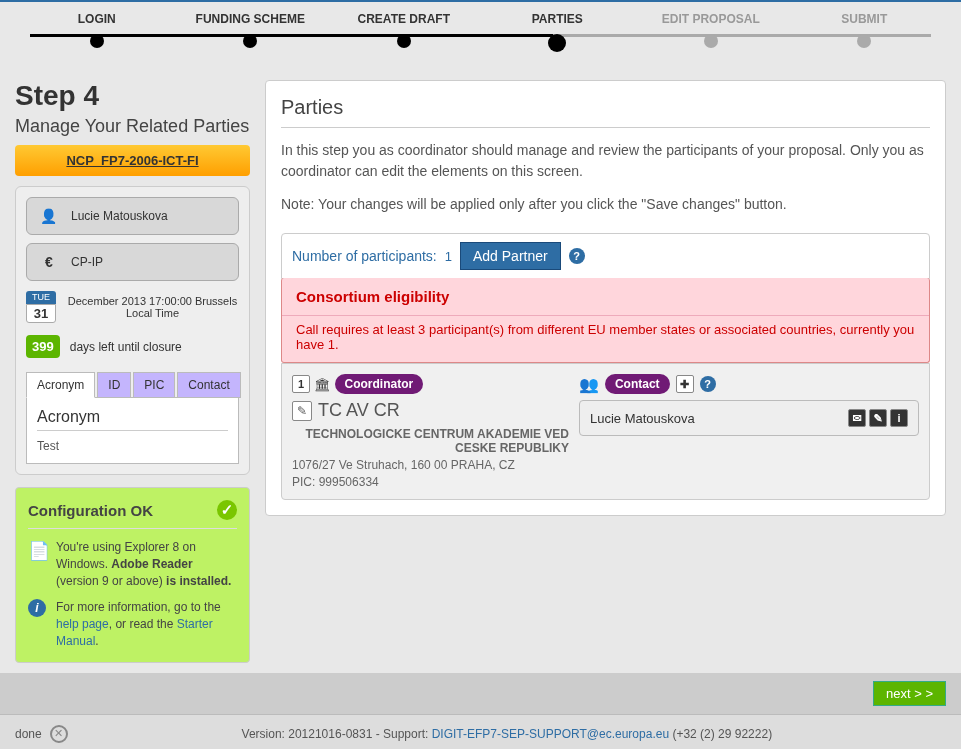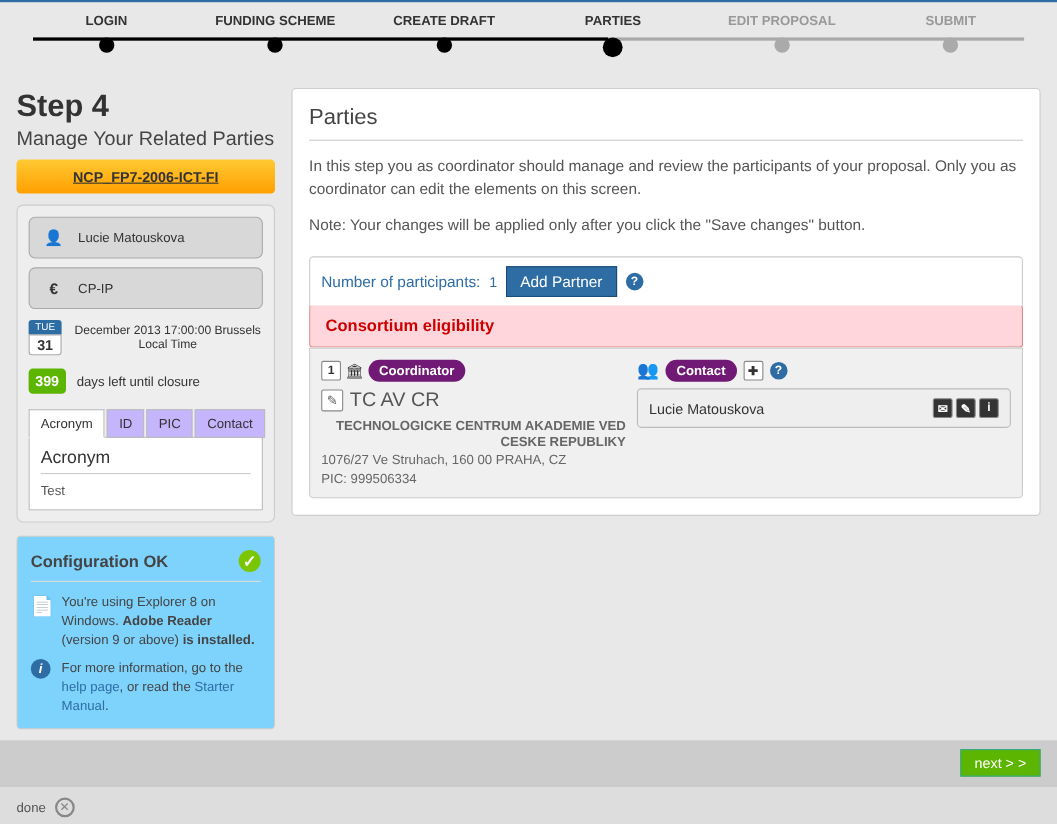--- a/index.html
+++ b/index.html
@@ -24,21 +24,21 @@
 .icon-sq { width: 24px; height: 24px; display: inline-flex; align-items: center; justify-content: center; font-size: 14px; flex-shrink: 0; }
 .cal { font-size: 10px; line-height: 1; text-align: center; flex-shrink: 0; }
 .cal-top { background: #2e6da4; color: #fff; padding: 2px 6px; border-radius: 3px 3px 0 0; font-size: 9px; }
 .cal-day { background: #fff; border: 1px solid #aaa; padding: 2px 4px; border-radius: 0 0 3px 3px; font-weight: bold; font-size: 13px; }
 .badge-green { background: #5cb500; color: #fff; padding: 4px 6px; border-radius: 4px; font-weight: bold; font-size: 13px; }
 .tabrow { display: flex; gap: 2px; margin-top: 12px; }
 .tab { padding: 5px 10px; background: #c4b5fd; border: 1px solid #bbb; font-size: 12px; cursor: pointer; }
 .tab.active { background: #fff; border-bottom-color: #fff; }
 .tabbody { background: #fff; border: 1px solid #bbb; padding: 10px; margin-top: -1px; }
 .tabbody h4 { font-size: 16px; font-weight: normal; color: #333; }
-.config { background: #7dd3fc; border: 1px solid #ccc; border-radius: 4px; padding: 12px; margin-top: 12px; }
+.config { background: #bef264; border: 1px solid #ccc; border-radius: 4px; padding: 12px; margin-top: 12px; }
 .config-hd { display: flex; justify-content: space-between; align-items: center; font-weight: bold; font-size: 15px; border-bottom: 1px solid #ddd; padding-bottom: 8px; color: #444; }
 .check { width: 20px; height: 20px; background: #7ac600; border-radius: 50%; color: #fff; display: inline-flex; align-items: center; justify-content: center; font-weight: bold; }
 .config-item { display: flex; gap: 10px; margin-top: 10px; font-size: 12px; color: #444; line-height: 1.4; }
 .pdf-icon { color: #c00; font-size: 18px; flex-shrink: 0; width: 18px; }
 .info-icon-blue { width: 18px; height: 18px; background: #2e6da4; color: #fff; border-radius: 50%; display: inline-flex; align-items: center; justify-content: center; font-weight: bold; font-style: italic; flex-shrink: 0; }
 .link { color: #2e6da4; cursor: pointer; }
 h2.section { font-size: 20px; font-weight: normal; color: #444; border-bottom: 1px solid #ccc; padding-bottom: 8px; }
 .desc { margin-top: 12px; color: #555; font-size: 14px; line-height: 1.5; }
 .toolbar { display: flex; align-items: center; gap: 8px; margin-top: 18px; border: 1px solid #ccc; border-radius: 4px 4px 0 0; padding: 8px 10px; background: #fff; }
 .npart { color: #2e6da4; font-size: 14px; text-align: right; }
@@ -152,20 +152,21 @@
 
     <div class="toolbar">
       <span class="npart">Number of participants:</span>
       <span class="npart-val">1</span>
       <button class="btn-blue">Add Partner</button>
       <span class="help">?</span>
     </div>
 
     <div class="alert-red">
       <div class="at">Consortium eligibility</div>
+      <div class="ab">Call requires at least 3 participant(s) from different EU member states or associated countries, currently you have 1.</div>
     </div>
 
     <div class="party-box">
       <div class="party-left">
         <div class="tag-row">
           <span class="sq">1</span>
           <span>🏛</span>
           <span class="tag">Coordinator</span>
         </div>
         <div class="org-name">
@@ -198,14 +199,17 @@
 
 <div class="nextbar">
   <button class="btn-green">next &gt; &gt;</button>
 </div>
 
 <div class="footer">
   <span class="done">
     <span>done</span>
     <span class="x-circ">✕</span>
   </span>
+  <span>
+    <span>Version: 20121016-0831 - Support: </span><span class="link">DIGIT-EFP7-SEP-SUPPORT@ec.europa.eu</span><span> (+32 (2) 29 92222)</span>
+  </span>
   <span></span>
 </div>
 
 </body></html>

